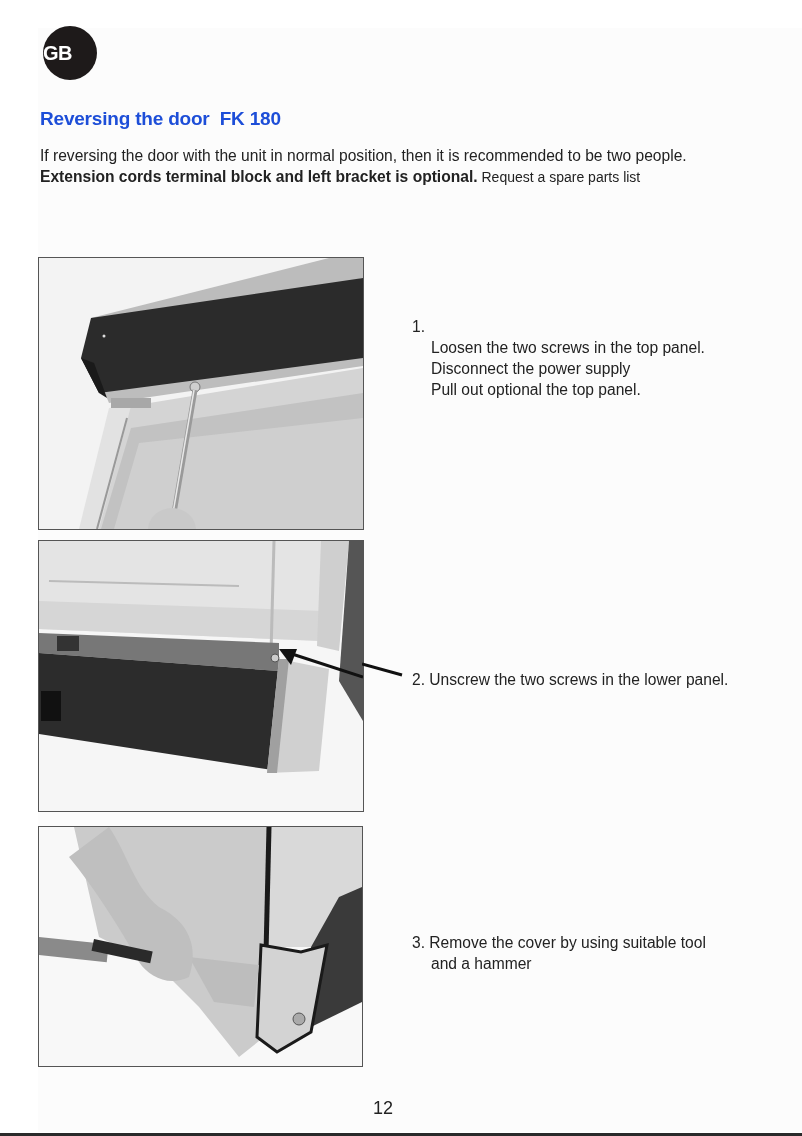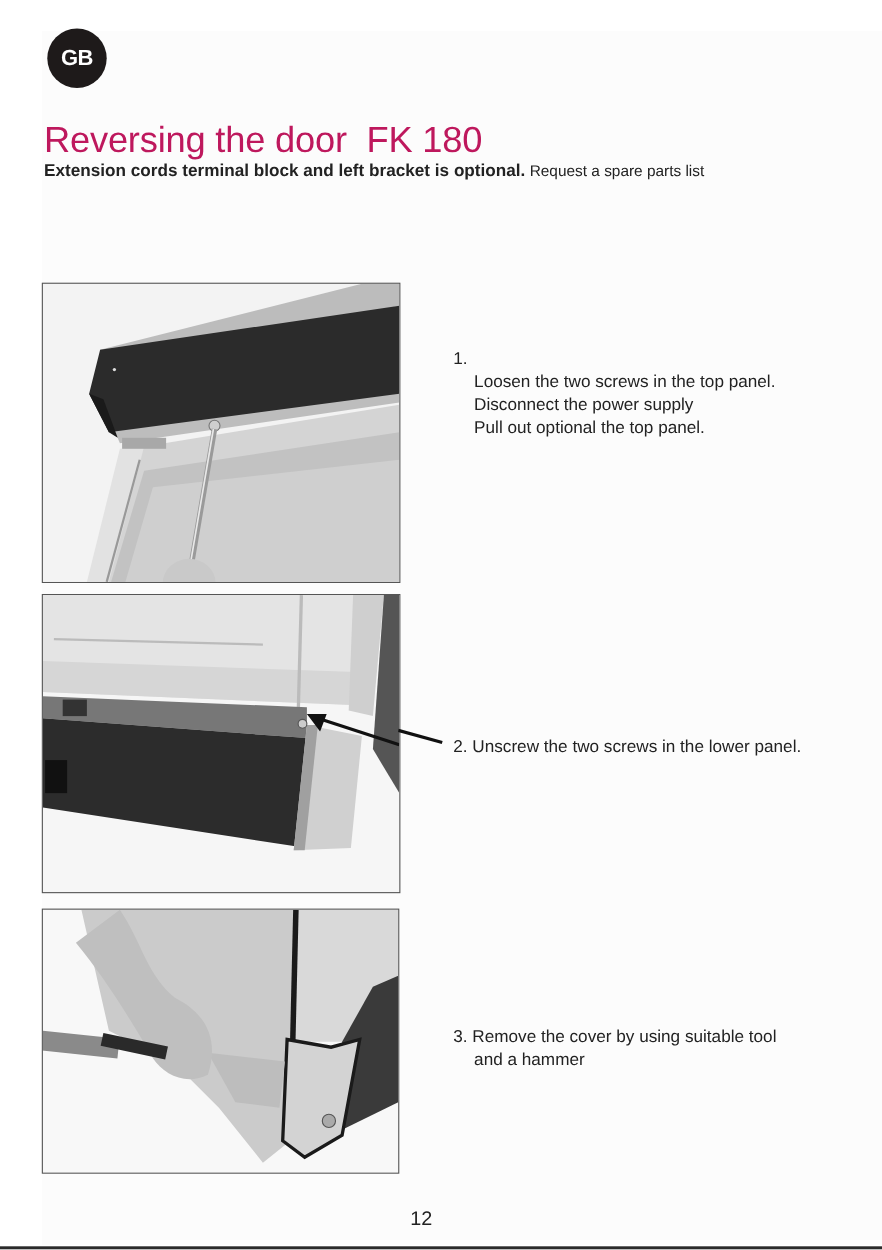--- a/index.html
+++ b/index.html
@@ -8,26 +8,26 @@
     background: #ffffff;
     font-family: "Liberation Sans", sans-serif; color: #1e1e1e;
   }
   .page-bg {
     position: absolute; left: 38px; top: 28px; width: 764px; height: 1104px;
     background: #fcfcfc;
   }
   .lang-badge {
     position: absolute; left: 43px; top: 26px; width: 54px; height: 54px;
     border-radius: 50%; background: #1e1a1a; color: #fff;
-    font-weight: bold; font-size: 20px; line-height: 54px; text-align: center;
+    font-weight: bold; font-size: 20px; line-height: 54px; 
     letter-spacing: -0.5px;
   }
   .title {
     position: absolute; left: 40px; top: 108px;
-    font-size: 33px; font-weight: normal; color: #be185d; white-space: pre;
+    font-size: 19px; font-weight: bold; color: #1d4ed8; white-space: pre;
     letter-spacing: -0.2px;
   }
   .intro {
     position: absolute; left: 40px; top: 145px; width: 740px;
     font-size: 15.6px; line-height: 21px; color: #222;
   }
   .intro p { margin: 0; white-space: nowrap; }
   .intro .bold-line { margin-top: 0; }
   .intro .bold-line b { font-weight: bold; }
   .intro .bold-line .small { font-size: 14px; }
@@ -64,20 +64,21 @@
 </head>
 <body>
 
 <div class="page-bg"></div>
 
 <div class="lang-badge">GB</div>
 
 <div class="title">Reversing the door  FK 180</div>
 
 <div class="intro">
+  <p>If reversing the door with the unit in normal position, then it is recommended to be two people.</p>
   <p class="bold-line"><b>Extension cords terminal block and left bracket is optional</b><b>.</b><span class="small"> Request a spare parts list</span></p>
 </div>
 
 <div class="photo" id="photo1" title="Screwdriver loosening screw in dark top panel of cabinet">
   <svg viewBox="0 0 324 271" preserveAspectRatio="none">
     <rect width="324" height="271" fill="#f3f3f3"></rect>
 
     <polygon points="80,150 324,110 324,271 45,271" fill="#d4d4d4"></polygon>
     <polygon points="92,170 324,135 324,271 62,271" fill="#c2c2c2"></polygon>
     <polygon points="100,185 324,160 324,271 75,271" fill="#cfcfcf"></polygon>

